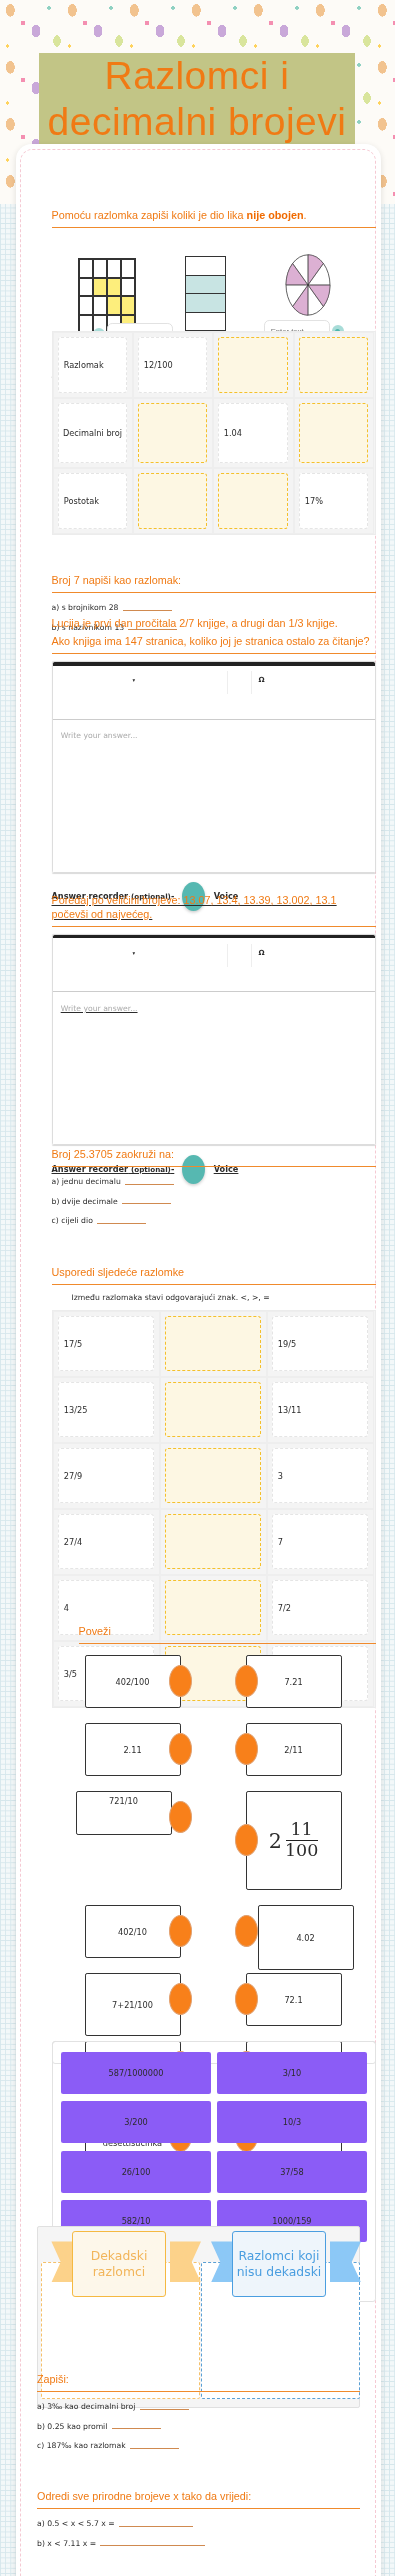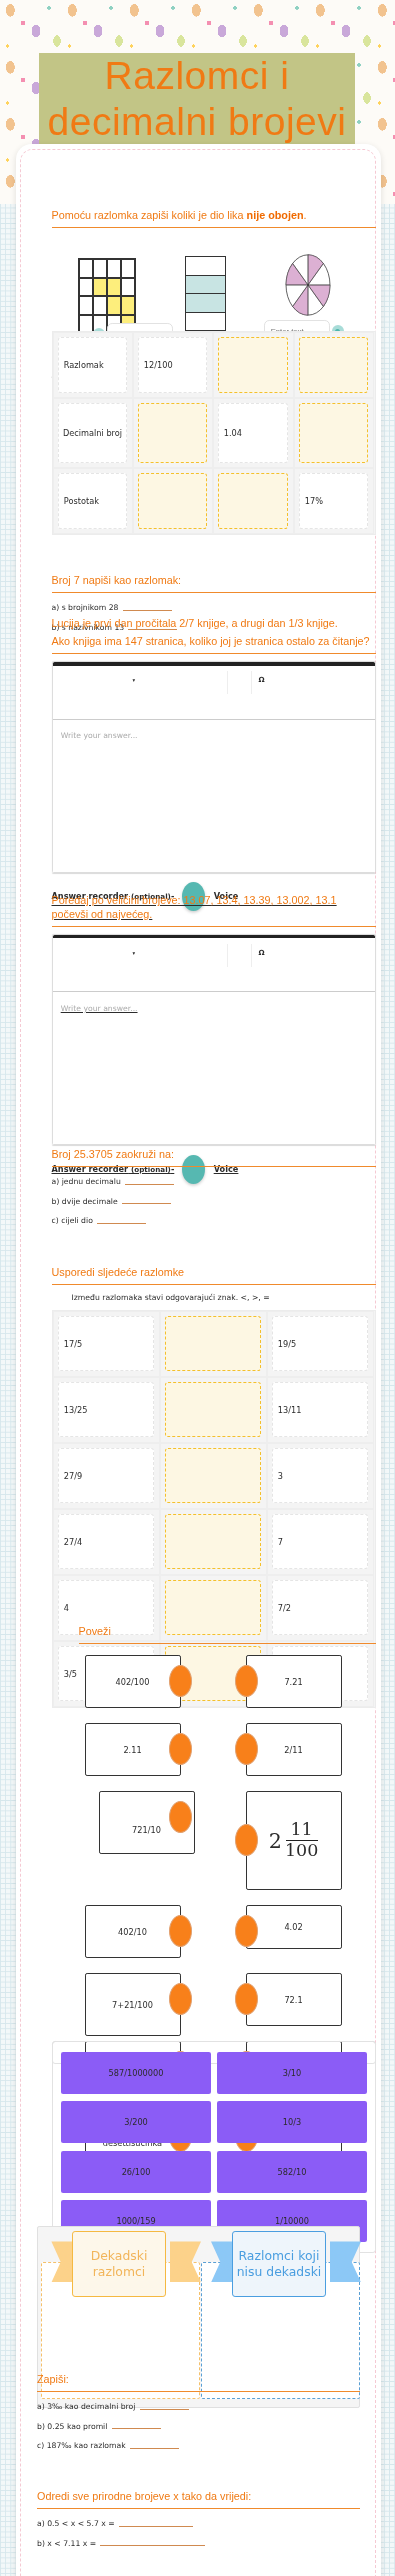--- a/index.html
+++ b/index.html
@@ -355,21 +355,21 @@
   </div>
 
   <div class="content" style="top:1480px;padding-left:27px;">
     <div class="q-title">Poveži</div>
   </div>
   <div>
     <div class="mbox" style="left:69px; top:1511px; height:53px;">402/100</div>
     <div class="mdot" style="left:153px; top:1521px;"></div>
     <div class="mbox" style="left:69px; top:1579px; height:53px;">2.11</div>
     <div class="mdot" style="left:153px; top:1589px;"></div>
-    <div class="mbox" style="left:83px; top:1647px; height:63px; align-items:flex-start; padding-top:33px;">721/10</div>
+    <div class="mbox" style="left:60px; top:1647px; height:44px; align-items:flex-start; padding-top:4px;">721/10</div>
     <div class="mdot" style="left:153px; top:1657px;"></div>
     <div class="mbox" style="left:69px; top:1761px; height:53px;">402/10</div>
     <div class="mdot" style="left:153px; top:1771px;"></div>
     <div class="mbox" style="left:69px; top:1829px; height:63px;">7+21/100</div>
     <div class="mdot" style="left:153px; top:1839px;"></div>
     <div class="mbox" style="left:69px; top:1897px; height:53px; justify-content:flex-start; padding-left:8.2px; white-space:nowrap; overflow:hidden;">dvije jedanaestine</div>
     <div class="mdot" style="left:153px; top:1907px;"></div>
     <div class="mbox" style="left:69px; top:1965px; height:56px; line-height:13.4px;">0 cijelih 721 desettisućinka</div>
     <div class="mdot" style="left:153px; top:1976px;"></div>
 
@@ -381,21 +381,21 @@
       <span class="frac">
         <span>2</span>
         <span class="stack">
             <span>11</span>
             <span class="bar"></span>
             <span>100</span>
           </span>
       </span>
     </div>
     <div class="mdot" style="left:219px; top:1680px;"></div>
-    <div class="mbox" style="left:230px; top:1761px; height:44px;">4.02</div>
+    <div class="mbox" style="left:242px; top:1761px; height:65px;">4.02</div>
     <div class="mdot" style="left:219px; top:1771px;"></div>
     <div class="mbox" style="left:230px; top:1829px; height:53px;">72.1</div>
     <div class="mdot" style="left:219px; top:1839px;"></div>
     <div class="mbox" style="left:230px; top:1897px; height:53px;">0.0721</div>
     <div class="mdot" style="left:219px; top:1907px;"></div>
     <div class="mbox" style="left:230px; top:1965px; height:53px;">40.2</div>
     <div class="mdot" style="left:219px; top:1976px;"></div>
   </div>
 
   <div class="content" style="top:1907px;"></div>
@@ -403,20 +403,21 @@
   <div class="content pool" style="top:1897px; top:1897px;">
   </div>
 </div>
 
 <div class="content pool" style="position:absolute; left:52px; width:324px; top:2041px; z-index:3;">
   <div class="chip">587/1000000</div>
   <div class="chip">3/10</div>
   <div class="chip">3/200</div>
   <div class="chip">10/3</div>
   <div class="chip">26/100</div>
+  <div class="chip">37/58</div>
   <div class="chip">582/10</div>
   <div class="chip">1000/159</div>
   <div class="chip">1/10000</div>
 </div>
 
 <div class="bins" style="position:absolute; left:37px; width:323px; top:2226px; z-index:3;">
   <div class="bin" style="left:3.1px; border-color:#f5c06a;"></div>
   <div class="ribbon-tail" style="left:13.4px; background:#fcd28a; clip-path:polygon(0 0,100% 0,100% 100%,0 100%,30% 50%);"></div>
   <div class="ribbon-tail" style="left:132px; background:#fcd28a; clip-path:polygon(0 0,100% 0,70% 50%,100% 100%,0 100%);"></div>
   <div class="ribbon" style="left:34px; border-color:#f5b941; background:#fdf7ea; color:#f2b55a;">Dekadski razlomci</div>

